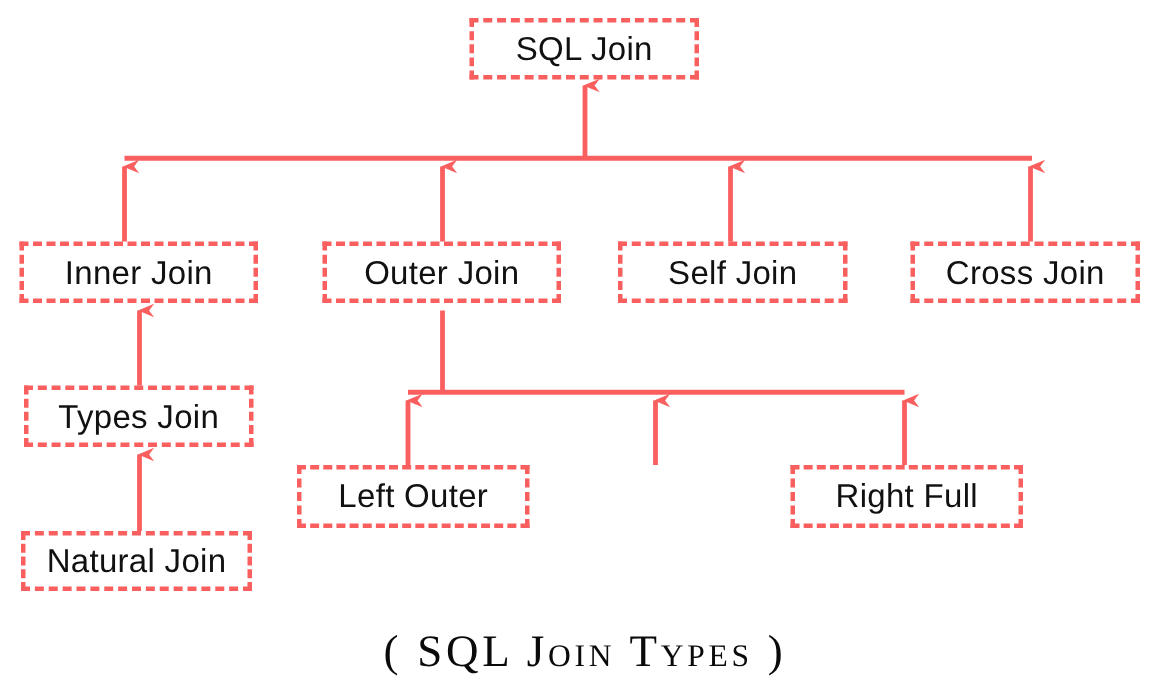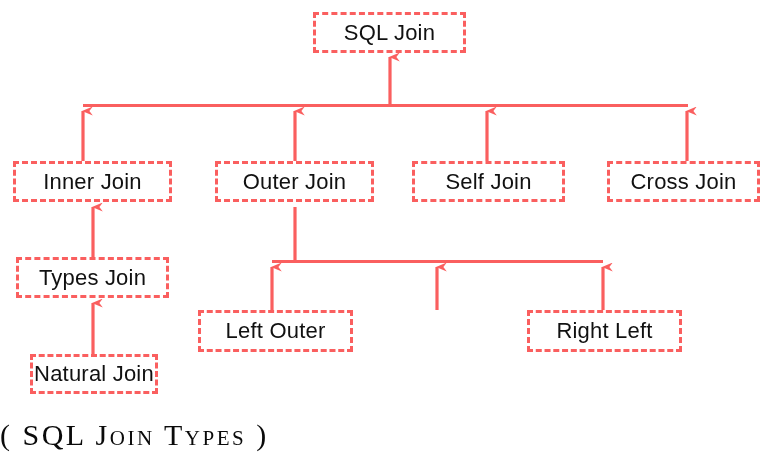--- a/index.html
+++ b/index.html
@@ -36,20 +36,21 @@
     font-size: 22px;
     font-weight: 400;
     letter-spacing: 0.2px;
     white-space: nowrap;
     line-height: 1;
   }
   .caption {
     position: absolute;
     left: 0;
     width: 780px;
+    text-align: center;
     color: #0a0a0a;
     font-family: "Liberation Serif", serif;
     font-size: 30px;
     font-variant: small-caps;
     letter-spacing: 2.5px;
     white-space: nowrap;
   }
 </style>
 </head>
 <body>
@@ -94,22 +95,22 @@
   <div class="node" style="left:13px; top:161px; width:159px; height:41px;">Inner Join</div>
 
   <div class="node" style="left:215px; top:161px; width:159px; height:41px;">Outer Join</div>
 
   <div class="node" style="left:412px; top:161px; width:153px; height:41px;">Self Join</div>
 
   <div class="node" style="left:607px; top:161px; width:153px; height:41px;">Cross Join</div>
 
   <div class="node" style="left:16px; top:257px; width:153px; height:41px;">Types Join</div>
 
-  <div class="node" style="left:14px; top:354px; width:128px; height:40px;margin-left:16px;">Natural Join</div>
+  <div class="node" style="left:14px; top:354px; width:154px; height:40px;">Natural Join</div>
 
   <div class="node" style="left:198px; top:310px; width:155px; height:42px;">Left Outer</div>
 
 
-  <div class="node" style="left:527px; top:310px; width:155px; height:42px;">Right Left</div>
+  <div class="node" style="left:527px; top:310px; width:155px; height:42px;">Right Full</div>
 
   <div class="caption" style="top:418px;">( SQL Join Types )</div>
 
 </div>
 
 </body></html>

